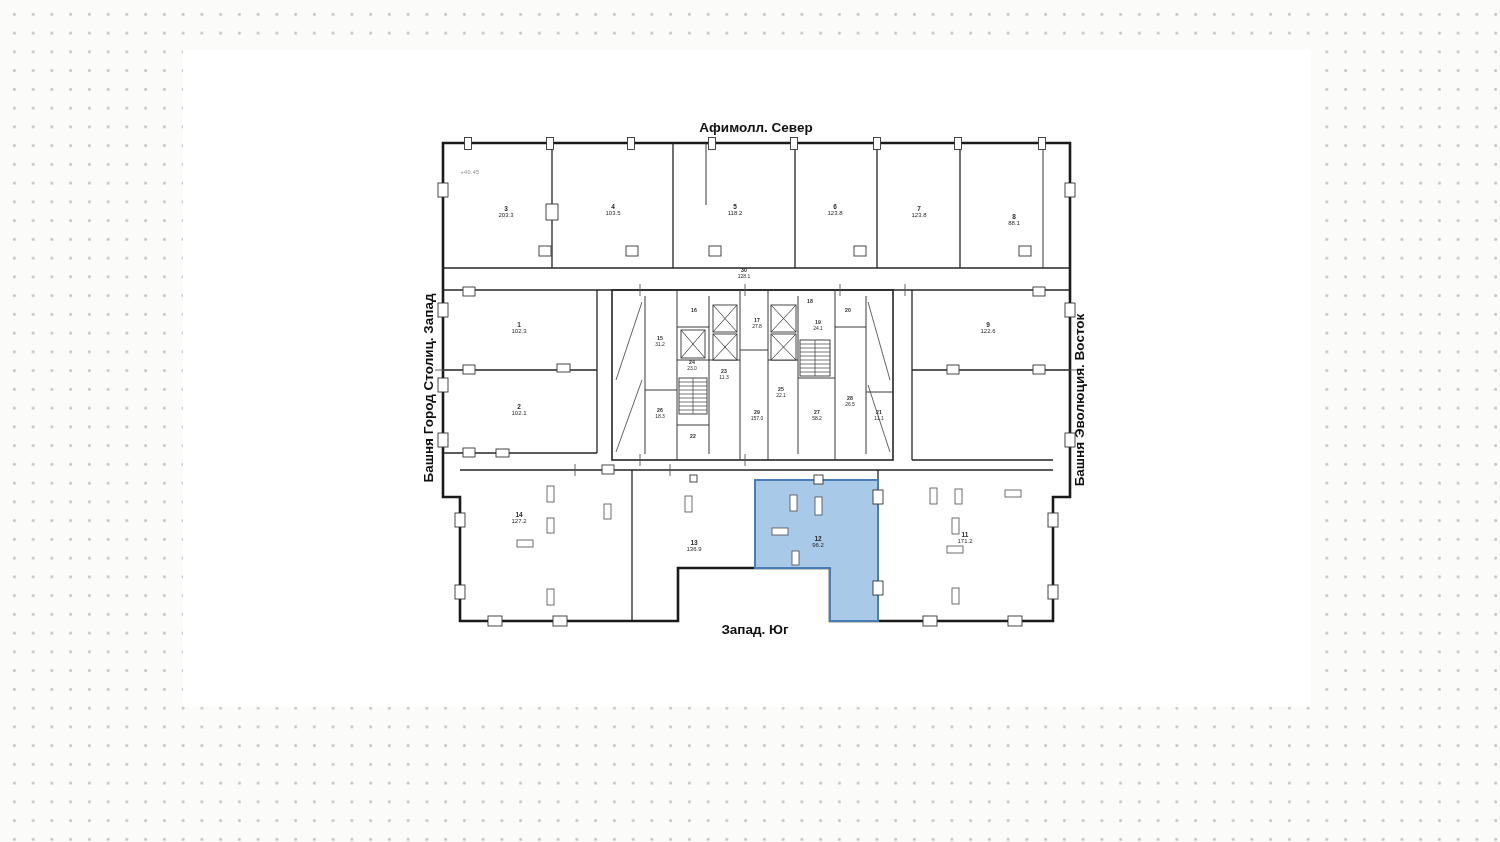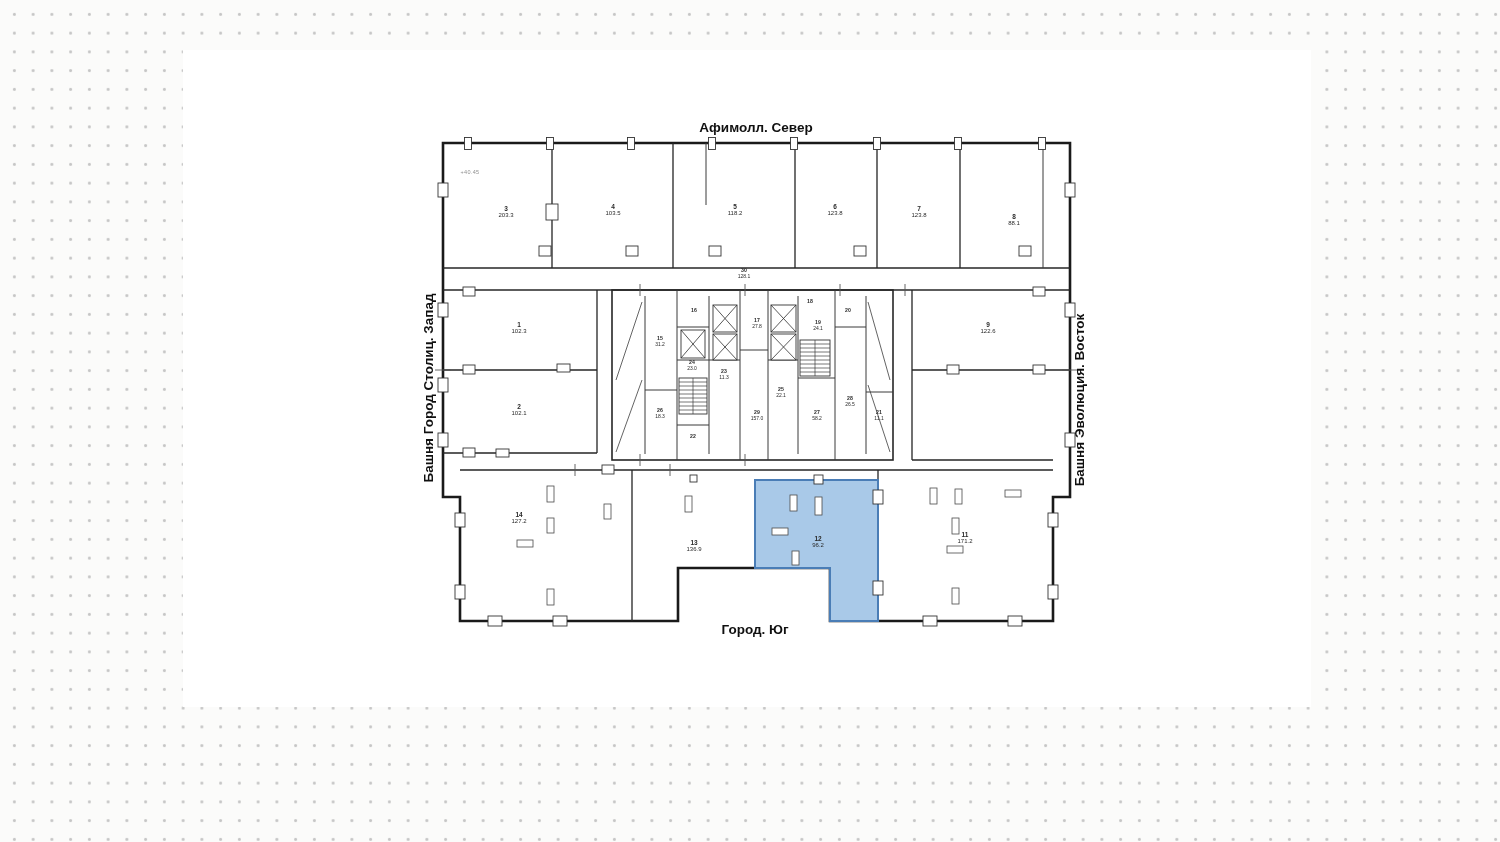--- a/index.html
+++ b/index.html
@@ -184,21 +184,21 @@
 
   <g>
     <path class="tick" d="M435,370 H451 M1062,370 H1078 M640,284 V296 M745,284 V296 M840,284 V296 M640,454 V466 M745,454 V466 M575,464 V476 M670,464 V476 M905,284 V296"></path>
   </g>
 </svg>
 
 <div class="labels">
   <div class="dir" style="left:756px;top:127px;">Афимолл. Север</div>
   <div class="dir vert" style="left:428px;top:388px;">Башня Город Столиц. Запад</div>
   <div class="dir vert" style="left:1079px;top:400px;">Башня Эволюция. Восток</div>
-  <div class="dir" style="left:755px;top:629px;">Город. Юг</div>
+  <div class="dir" style="left:755px;top:629px;">Запад. Юг</div>
   <div class="note" style="left:470px;top:172px;">+40.45</div>
   <div>
       <div class="room-label" style="left: 506px; top: 212px;">
         <div class="rn">3</div>
         <div class="ra">203.3</div>
       </div>
       <div class="room-label" style="left: 613px; top: 210px;">
         <div class="rn">4</div>
         <div class="ra">103.5</div>
       </div>

